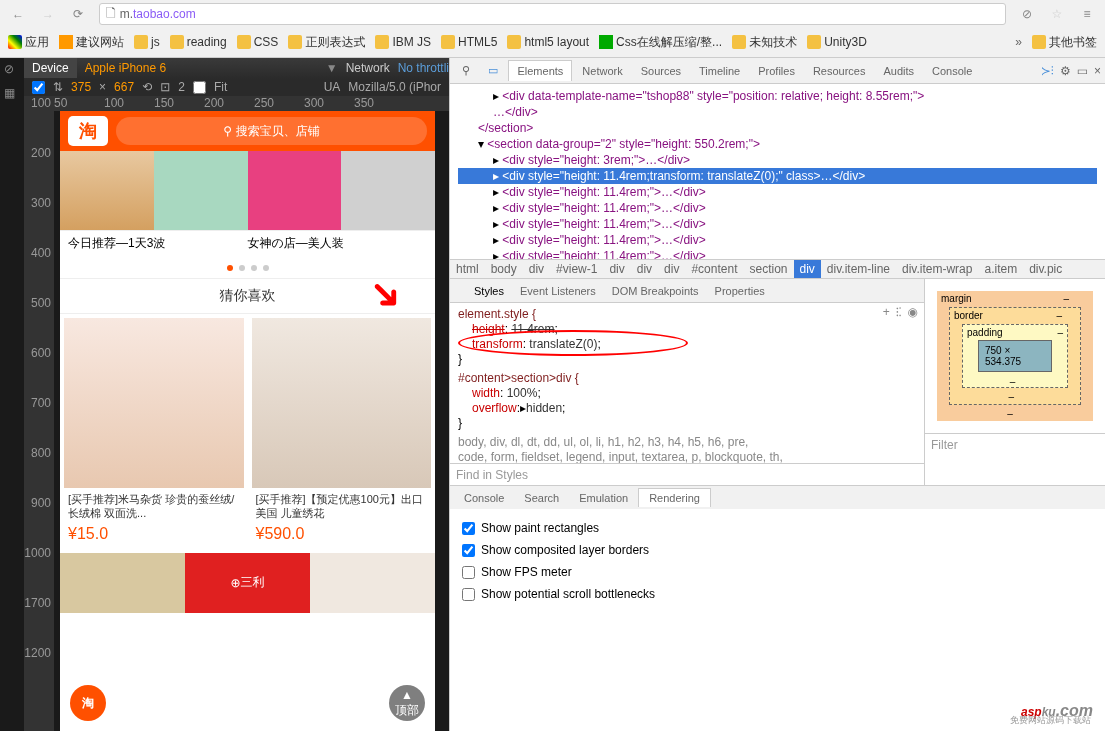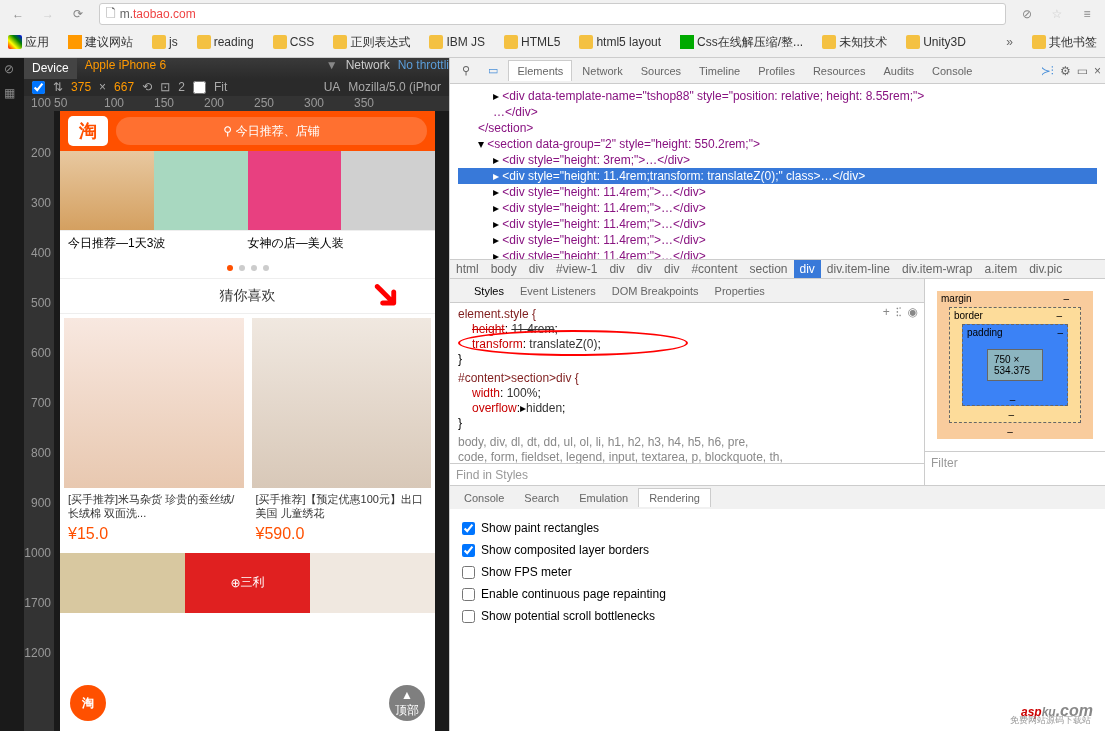--- a/index.html
+++ b/index.html
@@ -1,28 +1,28 @@
 <!DOCTYPE html>
 <html><head>
 <meta charset="utf-8">
 <style>
 *{margin:0;padding:0;box-sizing:border-box;font-family:-apple-system,Arial,sans-serif;font-size:12px}
 body{background:#fff;overflow:hidden;width:1105px;height:731px}
 .chrome-top{height:58px;background:#f1f1f1;border-bottom:1px solid #ccc}
 .chrome-nav{height:28px;display:flex;align-items:center;padding:0 5px;gap:4px}
 .nav-btn{width:26px;height:22px;display:flex;align-items:center;justify-content:center;color:#888;border-radius:3px}
 .url-bar{flex:1;height:22px;background:#fff;border:1px solid #ccc;border-radius:3px;display:flex;align-items:center;padding:0 6px;color:#666;margin:0 4px}
-.url-bar .domain{color:#ef4444}
-.chrome-bookmarks{height:28px;display:flex;align-items:center;padding:0 8px;gap:19px;overflow:hidden}
+.url-bar .domain{color:#8b5cf6}
+.chrome-bookmarks{height:28px;display:flex;align-items:center;padding:0 8px;gap:10px;overflow:hidden}
 .bm{display:flex;align-items:center;gap:3px;color:#333;white-space:nowrap;font-size:12px}
 .bm-icon{width:14px;height:14px;display:inline-block}
 .folder{background:#f4c142;border-radius:2px}
 .main{display:flex;height:673px}
 .devtools-device{width:425px;background:#222;display:flex;flex-direction:column}
-.device-toolbar{height:26px;background:linear-gradient(#3a3a3a,#2a2a2a);display:flex;color:#ccc;font-size:11px}
+.device-toolbar{height:26px;background:linear-gradient(#3a3a3a,#2a2a2a);display:flex;align-items:center;color:#ccc;font-size:11px}
 .device-label{background:#444;padding:3px 8px;color:#fff}
 .device-name{color:#f90;padding:0 8px;flex:1}
 .network-label{color:#ccc;padding:0 8px}
 .no-throttle{color:#5b9dd9}
 .device-sub{height:22px;background:#2a2a2a;display:flex;align-items:center;padding:0 8px;color:#aaa;gap:8px;font-size:11px}
 .device-sub .orange{color:#f90}
 .ruler-area{flex:1;display:flex;background:#1a1a1a;position:relative}
 .ruler-left{width:30px;background:#333;display:flex;flex-direction:column;color:#999;font-size:9px}
 .ruler-left div{height:50px;text-align:right;padding-right:3px}
 .ruler-top{position:absolute;top:0;left:30px;right:0;height:15px;background:#333;color:#999;display:flex;font-size:9px}
@@ -77,21 +77,21 @@
 .st-tab.active{color:#000;font-weight:normal}
 .styles-content{flex:1;padding:4px 8px;font-family:Menlo,monospace;font-size:11px;line-height:15px;overflow:auto;position:relative}
 .css-sel{color:#7f1d1d}.css-prop{color:#c80000;padding-left:14px}.css-val{color:#333}
 .struck{text-decoration:line-through}
 .styles-toolbar-icons{position:absolute;right:6px;top:2px;color:#888;display:flex;gap:6px}
 .circle-annotation{position:absolute;border:2px solid red;border-radius:50%;width:230px;height:26px;top:27px;left:8px;pointer-events:none}
 .filter-row{height:22px;border-top:1px solid #ccc;display:flex;align-items:center;padding:0 6px;color:#999;font-size:11px}
 .box-model{width:180px;padding:12px;display:flex;align-items:center;justify-content:flex-end}
 .bm-margin{background:#f9cc9d;padding:16px 12px;position:relative}
 .bm-border{background:#fddc9a;padding:16px 12px;border:1px dashed #666;position:relative}
-.bm-padding{background:#3b82f6;padding:24px;border:1px dashed #666;position:relative}
+.bm-padding{background:#fef9c3;padding:15px;border:1px dashed #666;position:relative}
 .bm-content{background:#8cb5c0;padding:4px 6px;font-size:10px;border:1px solid #666}
 .bm-label{position:absolute;top:2px;left:4px;font-size:10px}
 .bm-dash{position:absolute;font-size:10px}
 .bottom-tabs{height:24px;background:#f1f1f1;border-top:1px solid #ccc;display:flex;align-items:center;padding:0 4px}
 .bt-tab{padding:3px 10px;font-size:11px;color:#666}
 .bt-tab.active{background:#fff;border:1px solid #ccc;border-bottom:none}
 .rendering-panel{padding:8px 12px;background:#fff;flex:1}
 .check-row{display:flex;align-items:center;gap:6px;padding:4px 0;font-size:12px}
 .watermark{position:absolute;bottom:8px;right:12px;font-size:28px;font-weight:bold;font-style:italic}
 .watermark .red{color:#c00}
@@ -223,21 +223,21 @@
           <div>900</div>
           <div>1000</div>
           <div>1700</div>
           <div>1200</div>
       </div>
       <div class="viewport">
         <div class="taobao-header">
           <div class="taobao-logo">淘</div>
           <div class="search-bar">
             <span>⚲</span>&nbsp;
-            <span>今日推荐、店铺</span>
+            <span>搜索宝贝、店铺</span>
           </div>
         </div>
         <div class="products-row">
           <div class="prod prod1"></div>
           <div class="prod prod2"></div>
           <div class="prod prod3"></div>
           <div class="prod prod4"></div>
         </div>
         <div class="labels-row">
           <span>今日推荐—1天3波</span>
@@ -396,24 +396,20 @@
         <div class="check-row">
             <input type="checkbox" checked="" style="">
             <span>Show composited layer borders</span>
           </div>
         <div class="check-row">
             <input type="checkbox" style="">
             <span>Show FPS meter</span>
           </div>
         <div class="check-row">
             <input type="checkbox" style="">
-            <span>Enable continuous page repainting</span>
-          </div>
-        <div class="check-row">
-            <input type="checkbox" style="">
             <span>Show potential scroll bottlenecks</span>
           </div>
       </div>
     </div>
   </div>
 </div>
 
 <div class="watermark">
   <span class="red">asp</span><span class="gray">ku</span><span class="gray" style="font-size:16px">.com</span>
 </div>

